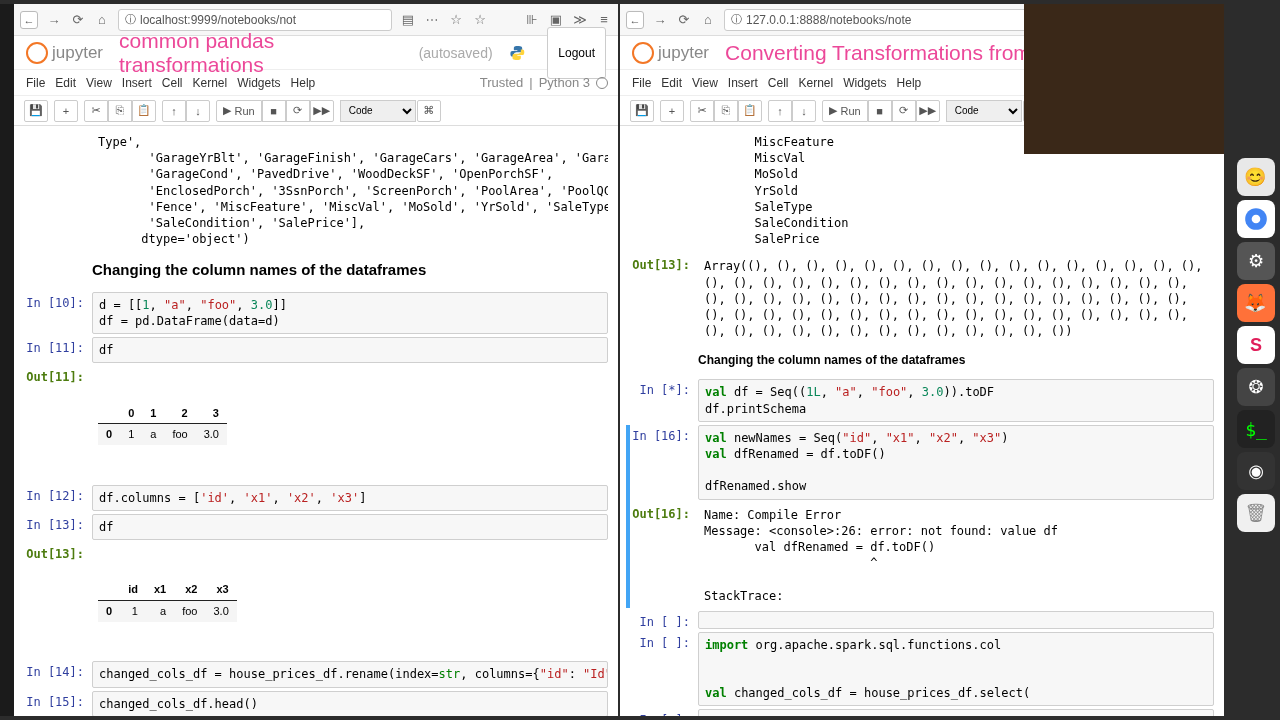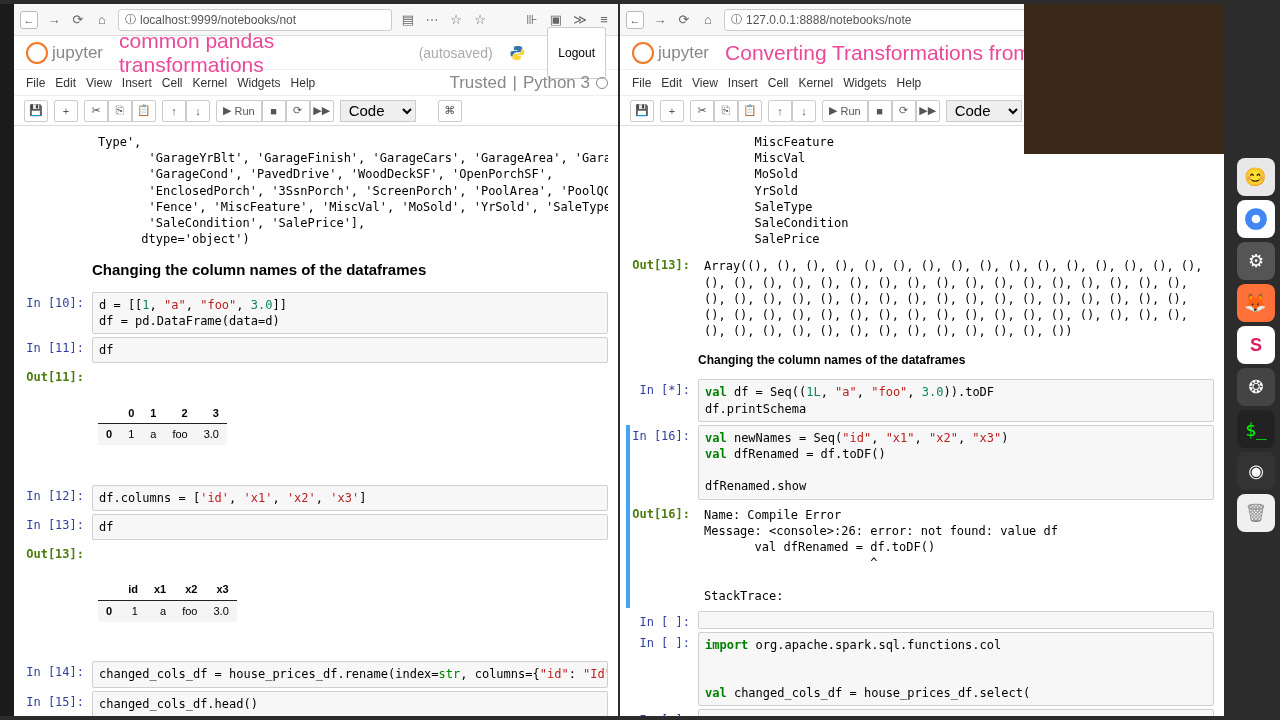--- a/index.html
+++ b/index.html
@@ -13,29 +13,29 @@
 .urlbar { flex: 1; height: 22px; border: 1px solid #ccc; border-radius: 3px; background: #fff; display: flex; align-items: center; padding: 0 6px; font-size: 12px; color: #555; gap: 4px; }
 .urlbar .info { font-size: 11px; }
 .jp-header { height: 34px; display: flex; align-items: center; padding: 4px 12px; border-bottom: 1px solid #eee; gap: 16px; }
 .jp-logo { display: flex; align-items: center; gap: 4px; font-size: 17px; color: #888; font-weight: 300; }
 .jp-logo-icon { width: 22px; height: 22px; border: 2px solid #f37726; border-radius: 50%; position: relative; }
 .jp-title { font-size: 21px; color: #ec4899; }
 .autosaved { font-size: 14px; color: #aaa; }
 .logout-btn { margin-left: auto; padding: 18px 10px; border: 1px solid #ccc; border-radius: 3px; font-size: 12px; background: #fff; }
 .py-icon { width: 18px; height: 18px; margin-left: auto; margin-right: 6px; }
 .menu-bar { height: 26px; display: flex; align-items: center; padding: 0 12px; gap: 10px; font-size: 12px; color: #333; border-bottom: 1px solid #eee; position: relative; }
-.menu-bar .status { position: absolute; right: 10px; display: flex; align-items: center; gap: 6px; font-size: 17px; color: #888; }
+.menu-bar .status { position: absolute; right: 10px; display: flex; align-items: center; gap: 6px; font-size: 13px; color: #888; }
 .kernel-ind { width: 12px; height: 12px; border: 1px solid #888; border-radius: 50%; }
 .toolbar { height: 30px; display: flex; align-items: center; padding: 0 10px; gap: 0; border-bottom: 1px solid #ddd; }
 .tbtn { width: 24px; height: 22px; border: 1px solid #ccc; background: #fff; display: flex; align-items: center; justify-content: center; font-size: 11px; color: #555; }
 .tbtn.group-start { border-radius: 2px 0 0 2px; }
 .tbtn.group-end { border-radius: 0 2px 2px 0; margin-right: 6px; }
 .tbtn.solo { border-radius: 2px; margin-right: 6px; }
 .run-btn { width: auto; padding: 0 6px; gap: 3px; }
-.cell-select { height: 22px; border: 1px solid #ccc; font-size: 15px; padding: 0 4px; width: 76px; margin-right: 22px; }
+.cell-select { height: 22px; border: 1px solid #ccc; font-size: 10px; padding: 0 4px; width: 76px; margin-right: 1px; }
 .notebook-area { flex: 1; overflow: hidden; padding: 4px 10px; background: #fff; }
 .cell { display: flex; margin-bottom: 3px; }
 .prompt { width: 68px; text-align: right; font-family: monospace; font-size: 12px; padding: 4px 8px 0 0; color: #303F9F; flex-shrink: 0; }
 .prompt.out { color: #4d7c0f; font-weight: bold; }
 .cell-body { flex: 1; font-family: monospace; font-size: 12px; line-height: 1.35; padding: 4px 6px; overflow: hidden; white-space: pre; }
 .cell-body.input { border: 1px solid #cfcfcf; background: #f7f7f7; border-radius: 2px; }
 .cell-body.output { background: #fff; }
 .md-heading { font-family: "Helvetica Neue", Arial; font-size: 15px; font-weight: bold; padding: 6px 0 8px 0; white-space: normal; }
 .df-table { border-collapse: collapse; font-family: "Helvetica Neue", Arial; font-size: 11px; }
 .df-table th, .df-table td { padding: 3px 8px; text-align: right; }

